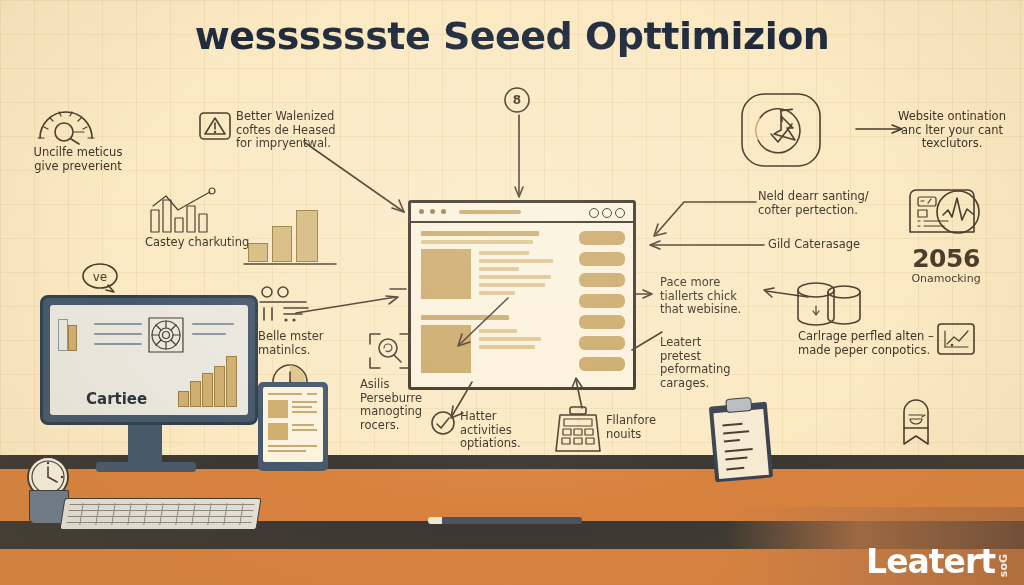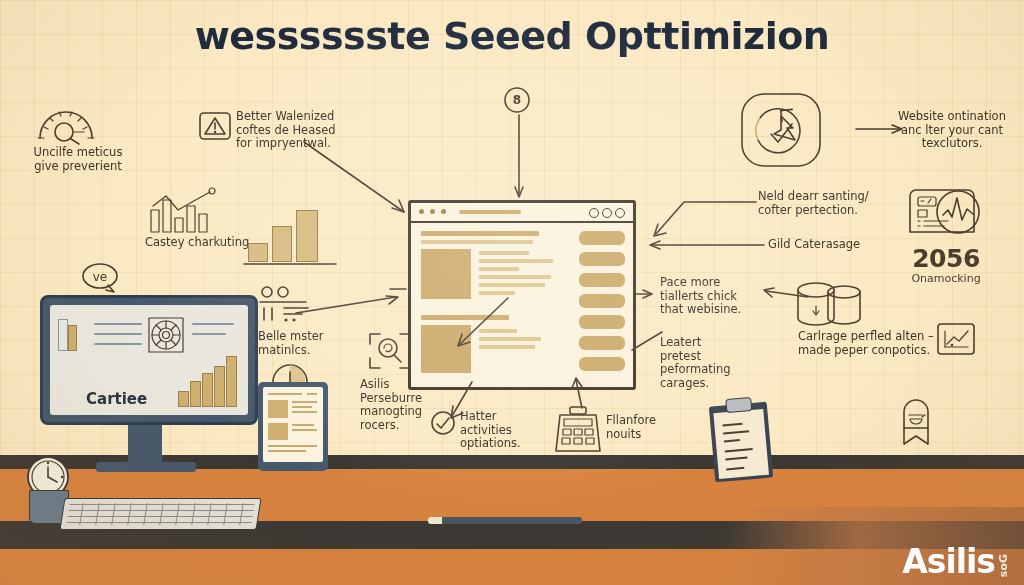--- a/index.html
+++ b/index.html
@@ -528,17 +528,17 @@
       <span class="cpl" style="left:8px;top:46px;width:22px;"></span>
       <span class="cpl" style="left:8px;top:56px;width:18px;"></span>
     </div>
     <div id="clipclip"></div>
   </div>
 
   <div id="vig"></div>
 
   <div id="logoglow"></div>
   <div class="abs" id="logo">
-    <span id="logotext">Asilis</span>
+    <span id="logotext">Leatert</span>
     <span id="logosub">soG</span>
   </div>
 
 </div>
 
 </body></html>

